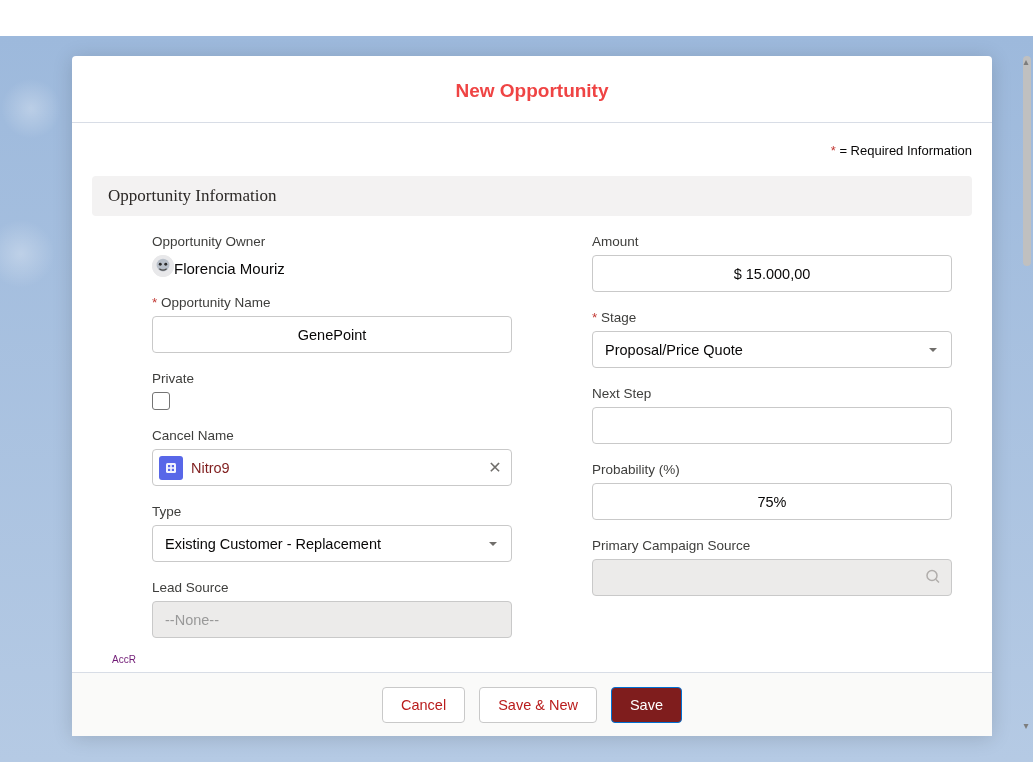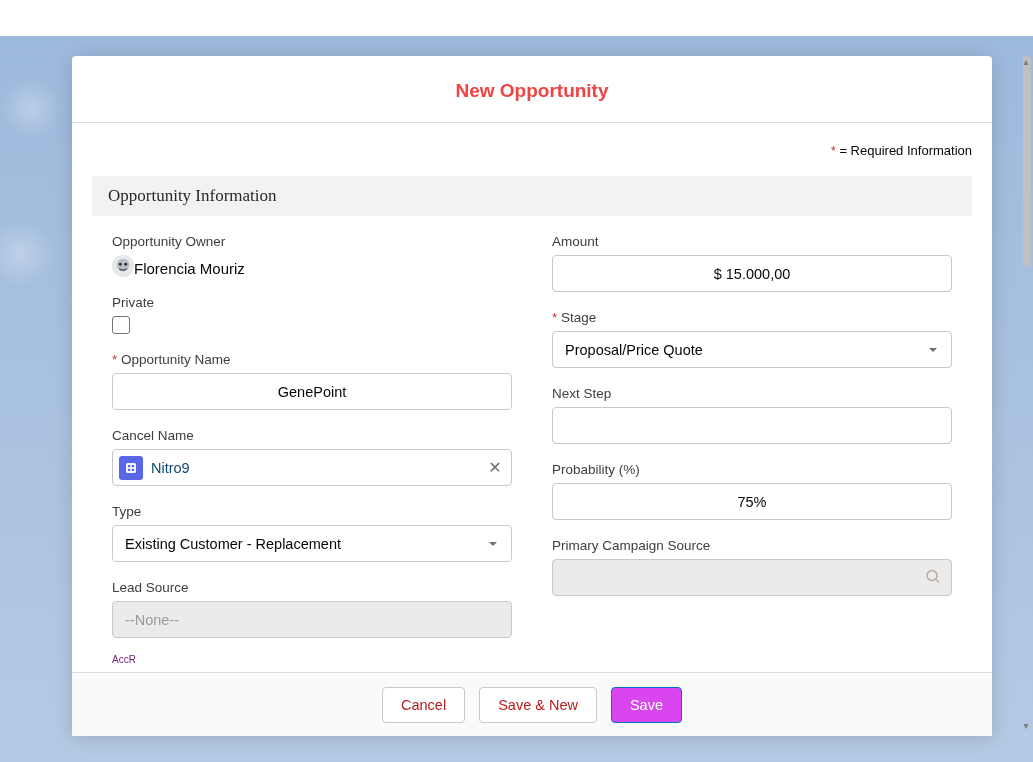--- a/index.html
+++ b/index.html
@@ -71,21 +71,21 @@
       color: #2b2826;
       margin-bottom: 18px;
       font-family: Liberation Serif, serif;
     }
     .form-grid {
       display: grid;
       grid-template-columns: 1fr 1fr;
       column-gap: 40px;
       padding: 0 20px;
     }
-    .field { margin-bottom: 18px; }
+    .field { margin-bottom: 18px; margin-left: 40px; }
     .field-label {
       font-size: 13.5px;
       color: #3e3e3c;
       margin-bottom: 6px;
       display: block;
     }
     .owner-row {
       display: flex;
       align-items: flex-end;
       gap: 0;
@@ -152,21 +152,21 @@
     }
     .pill-icon {
       width: 24px;
       height: 24px;
       background: #5867e8;
       border-radius: 3px;
       display: flex;
       align-items: center;
       justify-content: center;
     }
-    .pill-text { flex: 1; font-size: 14.5px; color: #0c4a6e; }
+    .pill-text { flex: 1; font-size: 14.5px; color: #7f1d1d; }
     .pill-clear {
       width: 20px; height: 20px;
       display: flex; align-items: center; justify-content: center;
       color: #706e6b;
       cursor: pointer;
       font-size: 16px;
     }
     .disabled-input {
       background: #ecebea;
       color: #999;
@@ -193,21 +193,21 @@
       height: 36px;
       padding: 0 18px;
       border-radius: 4px;
       font-size: 14.5px;
       cursor: pointer;
       border: 1px solid #c9c9c9;
       background: #fff;
       color: #b91c1c;
     }
     .btn-primary {
-      background: #d946ef;
+      background: #7f1d1d;
       border-color: #0070d2;
       color: #fff;
     }
     .scroll-indicator {
       position: absolute;
       right: 2px;
       top: 56px;
       width: 8px;
       height: 210px;
       background: #c0c0c0;
@@ -269,30 +269,30 @@
                 <circle cx="9" cy="10" r="1.6" fill="#2b2b2b"></circle>
                 <circle cx="15" cy="10" r="1.6" fill="#2b2b2b"></circle>
                 <path d="M8 15 Q12 18 16 15" stroke="#4a4a4a" stroke-width="1.2" fill="none"></path>
               </svg>
             </span>
             <span class="owner-name">Florencia Mouriz</span>
           </div>
         </div>
 
         <div class="field">
-          <label class="field-label">Private</label>
-          <div class="checkbox"></div>
-        </div>
-
-        <div class="field">
           <label class="field-label">
             <span class="required-star">*</span>
             <span>Opportunity Name</span>
           </label>
           <input class="text-input" value="GenePoint" style="">
+        </div>
+
+        <div class="field">
+          <label class="field-label">Private</label>
+          <div class="checkbox"></div>
         </div>
 
         <div class="field">
           <label class="field-label">Cancel Name</label>
           <div class="pill-input">
             <span class="pill-icon">
               <svg width="14" height="14" viewBox="0 0 14 14">
                   <rect x="2" y="2" width="10" height="10" rx="1.5" fill="#fff" opacity="0.92"></rect>
                   <rect x="4" y="4" width="2.2" height="2.2" fill="#5867e8"></rect>
                   <rect x="7.8" y="4" width="2.2" height="2.2" fill="#5867e8"></rect>

